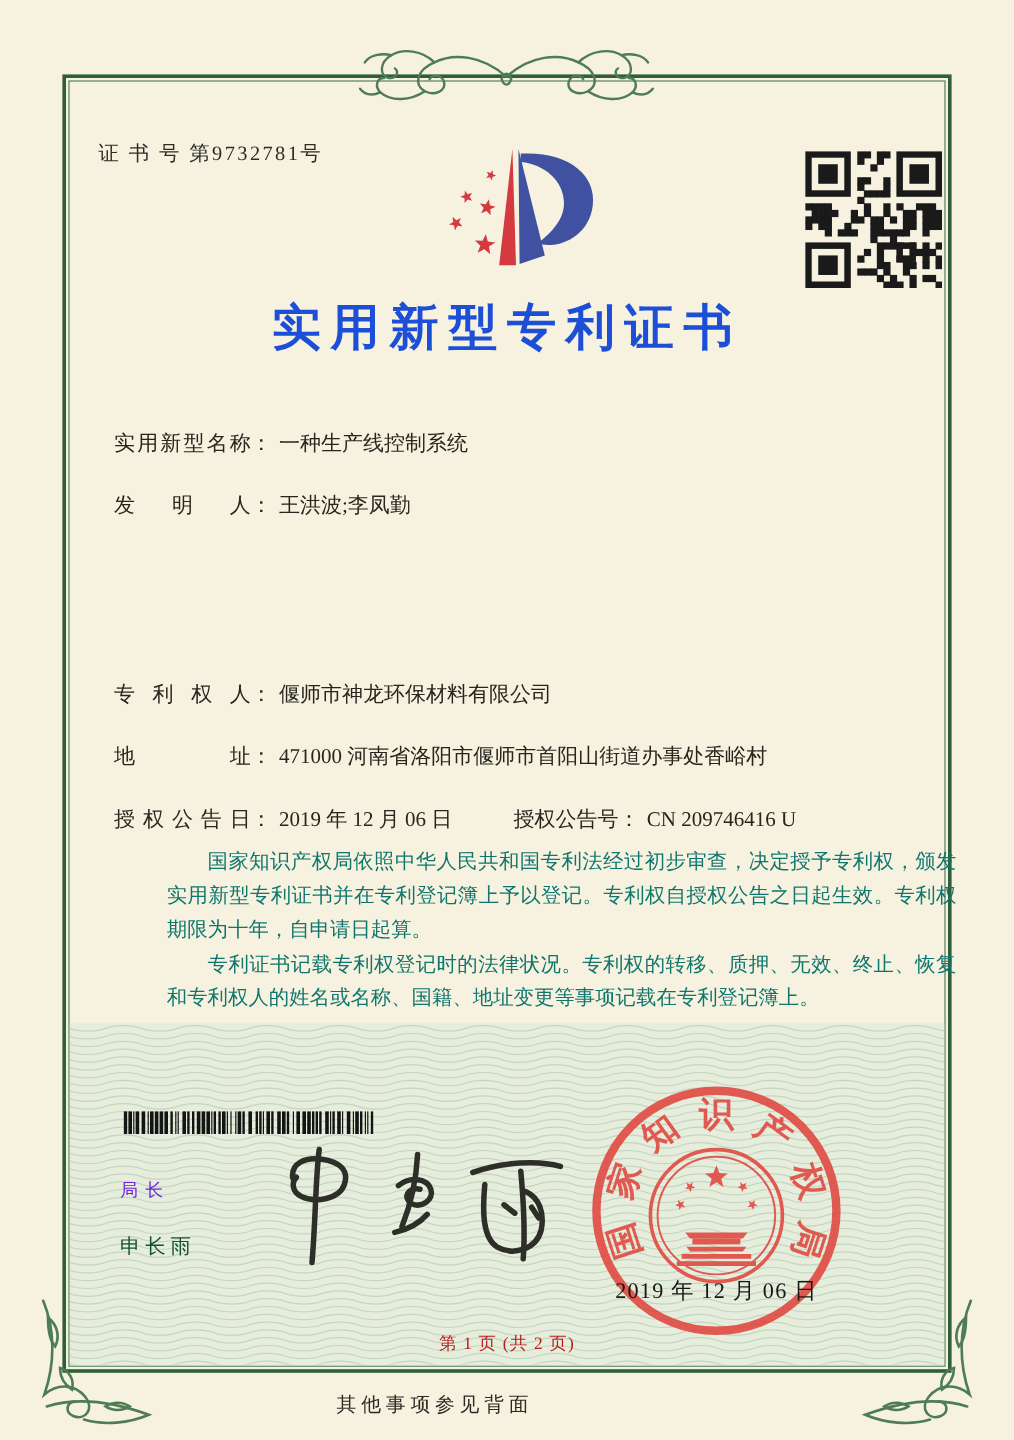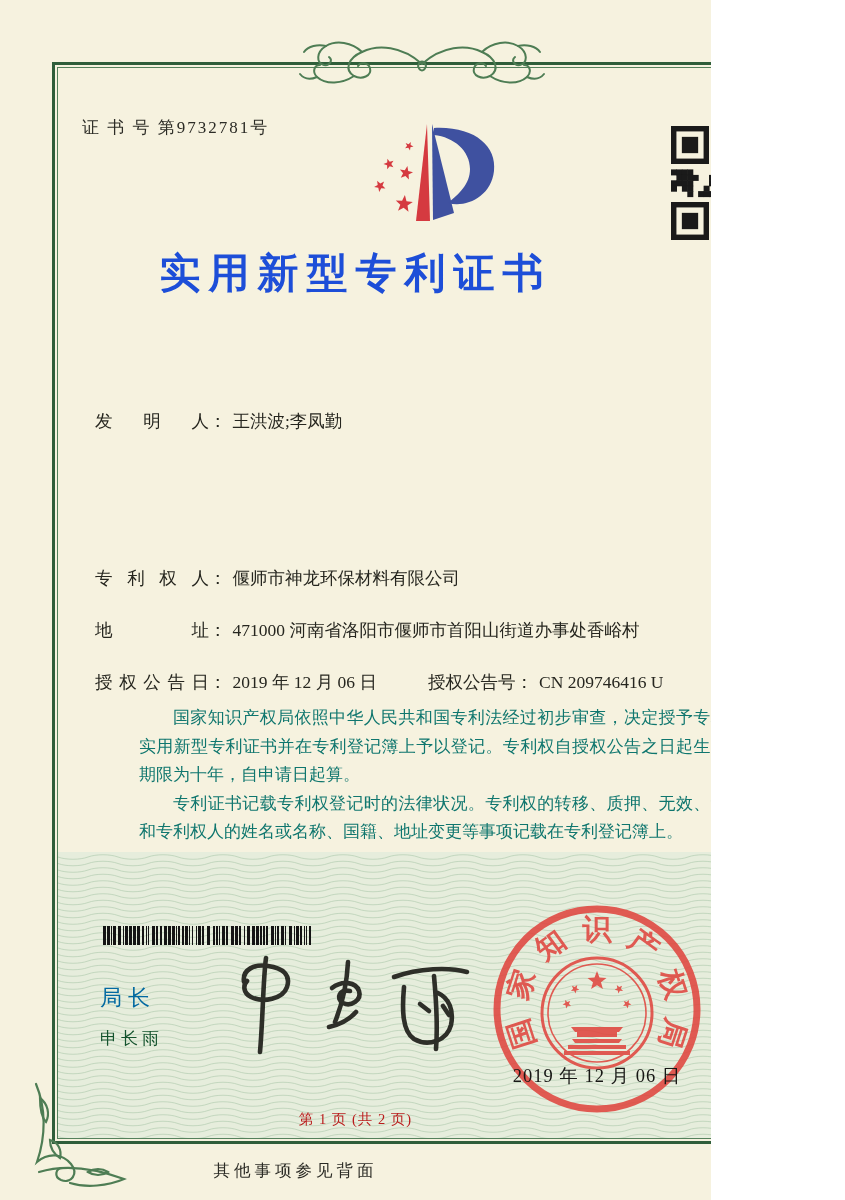--- a/index.html
+++ b/index.html
@@ -1,17 +1,17 @@
 <!DOCTYPE html>
 <html><head>
 <meta charset="utf-8">
 <style>
   html,body{margin:0;padding:0;}
   .page{
-    position:relative; width:711px; height:1200px; overflow:hidden;
+    position:relative; width:845px; height:1200px; overflow:hidden;
     background:#f6f2df;
     font-family:"Liberation Serif","DejaVu Serif",serif;
     color:#26261f;
   }
   .frame{
     position:absolute; left:52px; top:62px; width:735px; height:1076px;
     border:3px solid #2f5e3a;
   }
   .frame-inner{
     position:absolute; left:2px; top:2px; right:2px; bottom:2px;
@@ -25,21 +25,21 @@
     position:absolute; left:0; top:246px; width:100%; text-align:center;
     font-size:41px; font-weight:bold; letter-spacing:8px; color:#1d4ed8;
   }
   .frow{ position:absolute; left:95px; font-size:17.5px; white-space:nowrap; color:#26261f;}
   .flabel{ display:inline-block; width:114px; text-align:justify; text-align-last:justify; vertical-align:top;}
   .fcolon{ margin-right:6px;}
   .grant-right{ position:absolute; left:333px; top:0;}
   .paras{ position:absolute; left:95px; top:704px; width:658px; font-size:17px; line-height:28.5px; text-align:justify; color:#0f766e;margin-left:44px;}
   .paras p{ margin:0; text-indent:2em;}
   .barcode{ position:absolute; left:103px; top:926px;}
-  .director-title{ position:absolute; left:100px; top:983px; font-size:22px; letter-spacing:6px; color:#0369a1;}
+  .director-title{ position:absolute; left:100px; top:983px; font-size:15px; letter-spacing:6px; color:#6d28d9;}
   .director-name{ position:absolute; left:100px; top:1027px; font-size:17px; letter-spacing:4px; color:#14532d;}
   .signature{ position:absolute; left:222px; top:946px;}
   .seal{ position:absolute; left:489px; top:901px;}
   .seal-date{ position:absolute; left:489px; top:1063px; width:216px; text-align:center;
     font-size:18.5px; color:#171715; letter-spacing:1px; z-index:5; white-space:nowrap;}
   .pageinfo{ position:absolute; left:0; top:1110px; width:100%; text-align:center; font-size:14.5px; letter-spacing:1px; color:#b91c1c; z-index:4;}
   .footnote{ position:absolute; left:-60px; top:1160px; width:100%; text-align:center; font-size:16.5px; letter-spacing:4px; color:#2a2a24;}
   .flourish-top{ position:absolute; left:292px; top:36px;}
   .flourish-bl{ position:absolute; left:28px; top:1080px;}
   .flourish-br{ position:absolute; left:707px; top:1080px;}
@@ -276,20 +276,23 @@
       <rect x="86.85714285714286" y="10.857142857142858" width="16.285714285714285" height="16.285714285714285" fill="#1a1a1a"></rect>
       <rect x="0" y="76" width="38" height="38" fill="#1a1a1a"></rect>
       <rect x="5.428571428571429" y="81.42857142857143" width="27.142857142857146" height="27.142857142857146" fill="#f6f2df"></rect>
       <rect x="10.857142857142858" y="86.85714285714286" width="16.285714285714285" height="16.285714285714285" fill="#1a1a1a"></rect>
       <rect x="76" y="76" width="16.285714285714285" height="16.285714285714285" fill="#1a1a1a"></rect>
       <rect x="81.42857142857143" y="81.42857142857143" width="5.428571428571429" height="5.428571428571429" fill="#f6f2df"></rect>
     </svg>
 
   <div class="title">实用新型专利证书</div>
 
+  <div class="frow" style="top:357px">
+    <span class="flabel">实用新型名称</span><span class="fcolon">：</span><span class="fvalue">一种生产线控制系统</span>
+  </div>
   <div class="frow" style="top:409px">
     <span class="flabel">发明人</span><span class="fcolon">：</span><span class="fvalue">王洪波;李凤勤</span>
   </div>
   <div class="frow" style="top:566px">
     <span class="flabel">专利权人</span><span class="fcolon">：</span><span class="fvalue">偃师市神龙环保材料有限公司</span>
   </div>
   <div class="frow" style="top:618px">
     <span class="flabel">地址</span><span class="fcolon">：</span><span class="fvalue">471000 河南省洛阳市偃师市首阳山街道办事处香峪村</span>
   </div>
 

